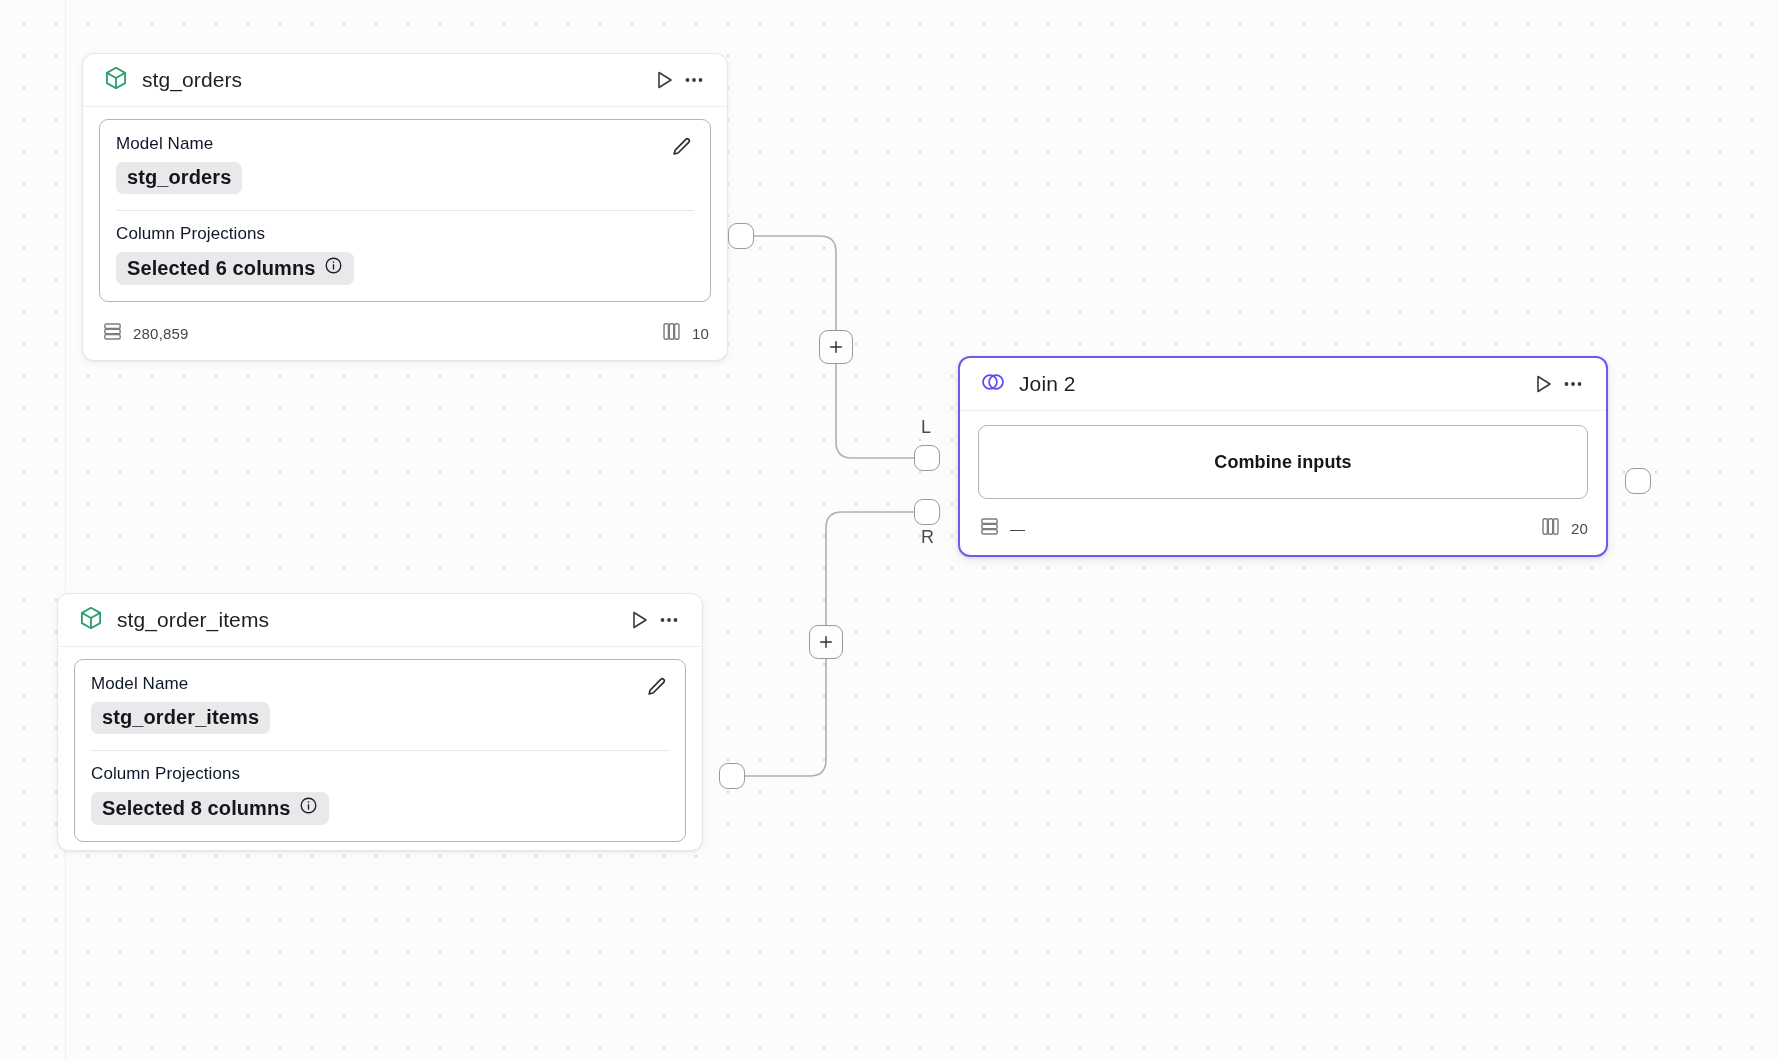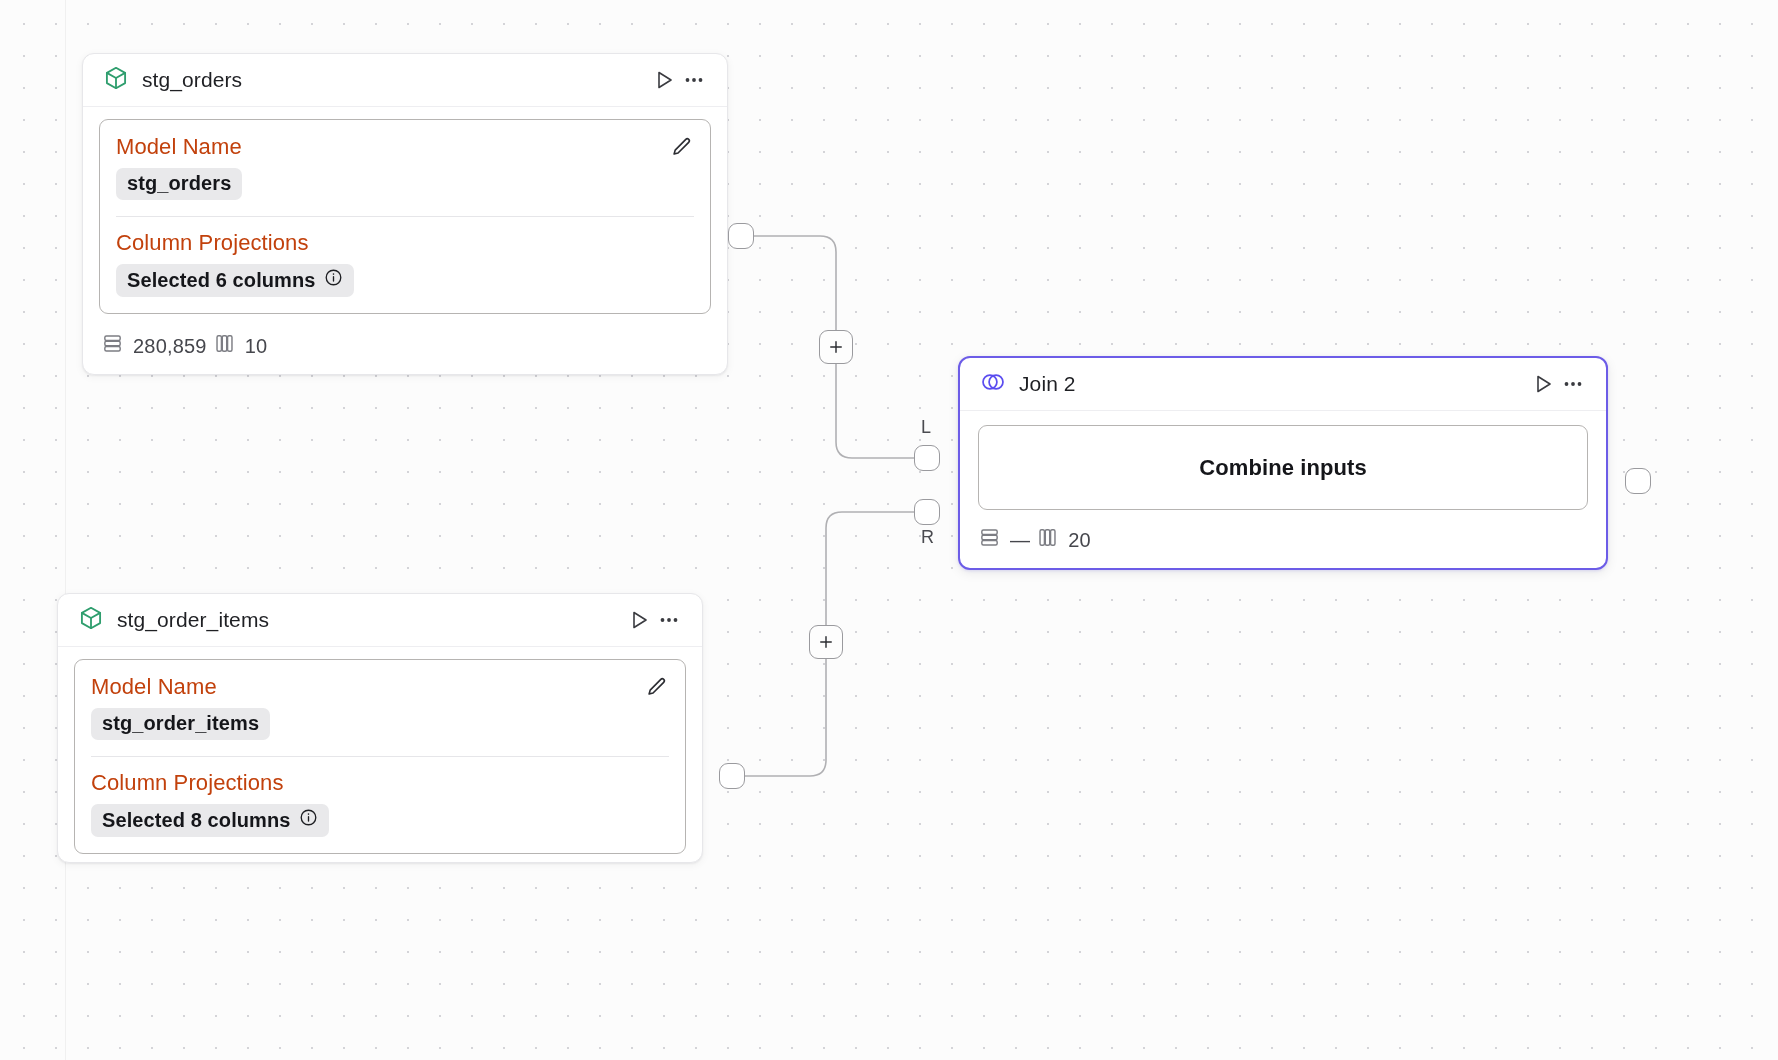--- a/index.html
+++ b/index.html
@@ -83,22 +83,22 @@
   .node-body { padding: 12px 16px 8px 16px; }
 
   .panel {
     border: 1px solid #b6b4b2;
     border-radius: 9px;
     padding: 14px 16px 16px 16px;
     background: #fff;
   }
   .panel-row { position: relative; }
   .panel-label {
-    font-size: 22px;
-    color: #c2410c;
+    font-size: 17px;
+    color: #0f172a;
     margin-bottom: 8px;
     letter-spacing: .1px;
   }
   .chip {
     display: inline-flex;
     align-items: center;
     gap: 8px;
     background: #e9e9eb;
     border-radius: 7px;
     padding: 4px 11px 5px 11px;
@@ -117,43 +117,43 @@
     top: -2px; right: -2px;
     width: 30px; height: 30px;
     display: flex; align-items: center; justify-content: center;
     border-radius: 6px;
     cursor: pointer;
   }
 
   .node-footer {
     display: flex;
     align-items: center;
-    justify-content: flex-start;
+    justify-content: space-between;
     gap: 6px;
     padding: 10px 18px 14px 18px;
-    font-size: 20px;
+    font-size: 15px;
     color: #4b4c52;
   }
   .stat {
     display: inline-flex;
     align-items: center;
     gap: 9px;
   }
   .stat-value { color: #46474d; letter-spacing: .2px; }
 
   
   .combine-btn {
     display: flex;
     align-items: center;
     justify-content: center;
-    height: 85px;
+    height: 74px;
     border: 1px solid #b6b4b2;
     border-radius: 9px;
     background: #fff;
-    font-size: 22px;
+    font-size: 18px;
     font-weight: bold;
     color: #15161a;
     cursor: pointer;
     letter-spacing: .1px;
   }
 
   
   .port {
     position: absolute;
     width: 26px; height: 26px;

